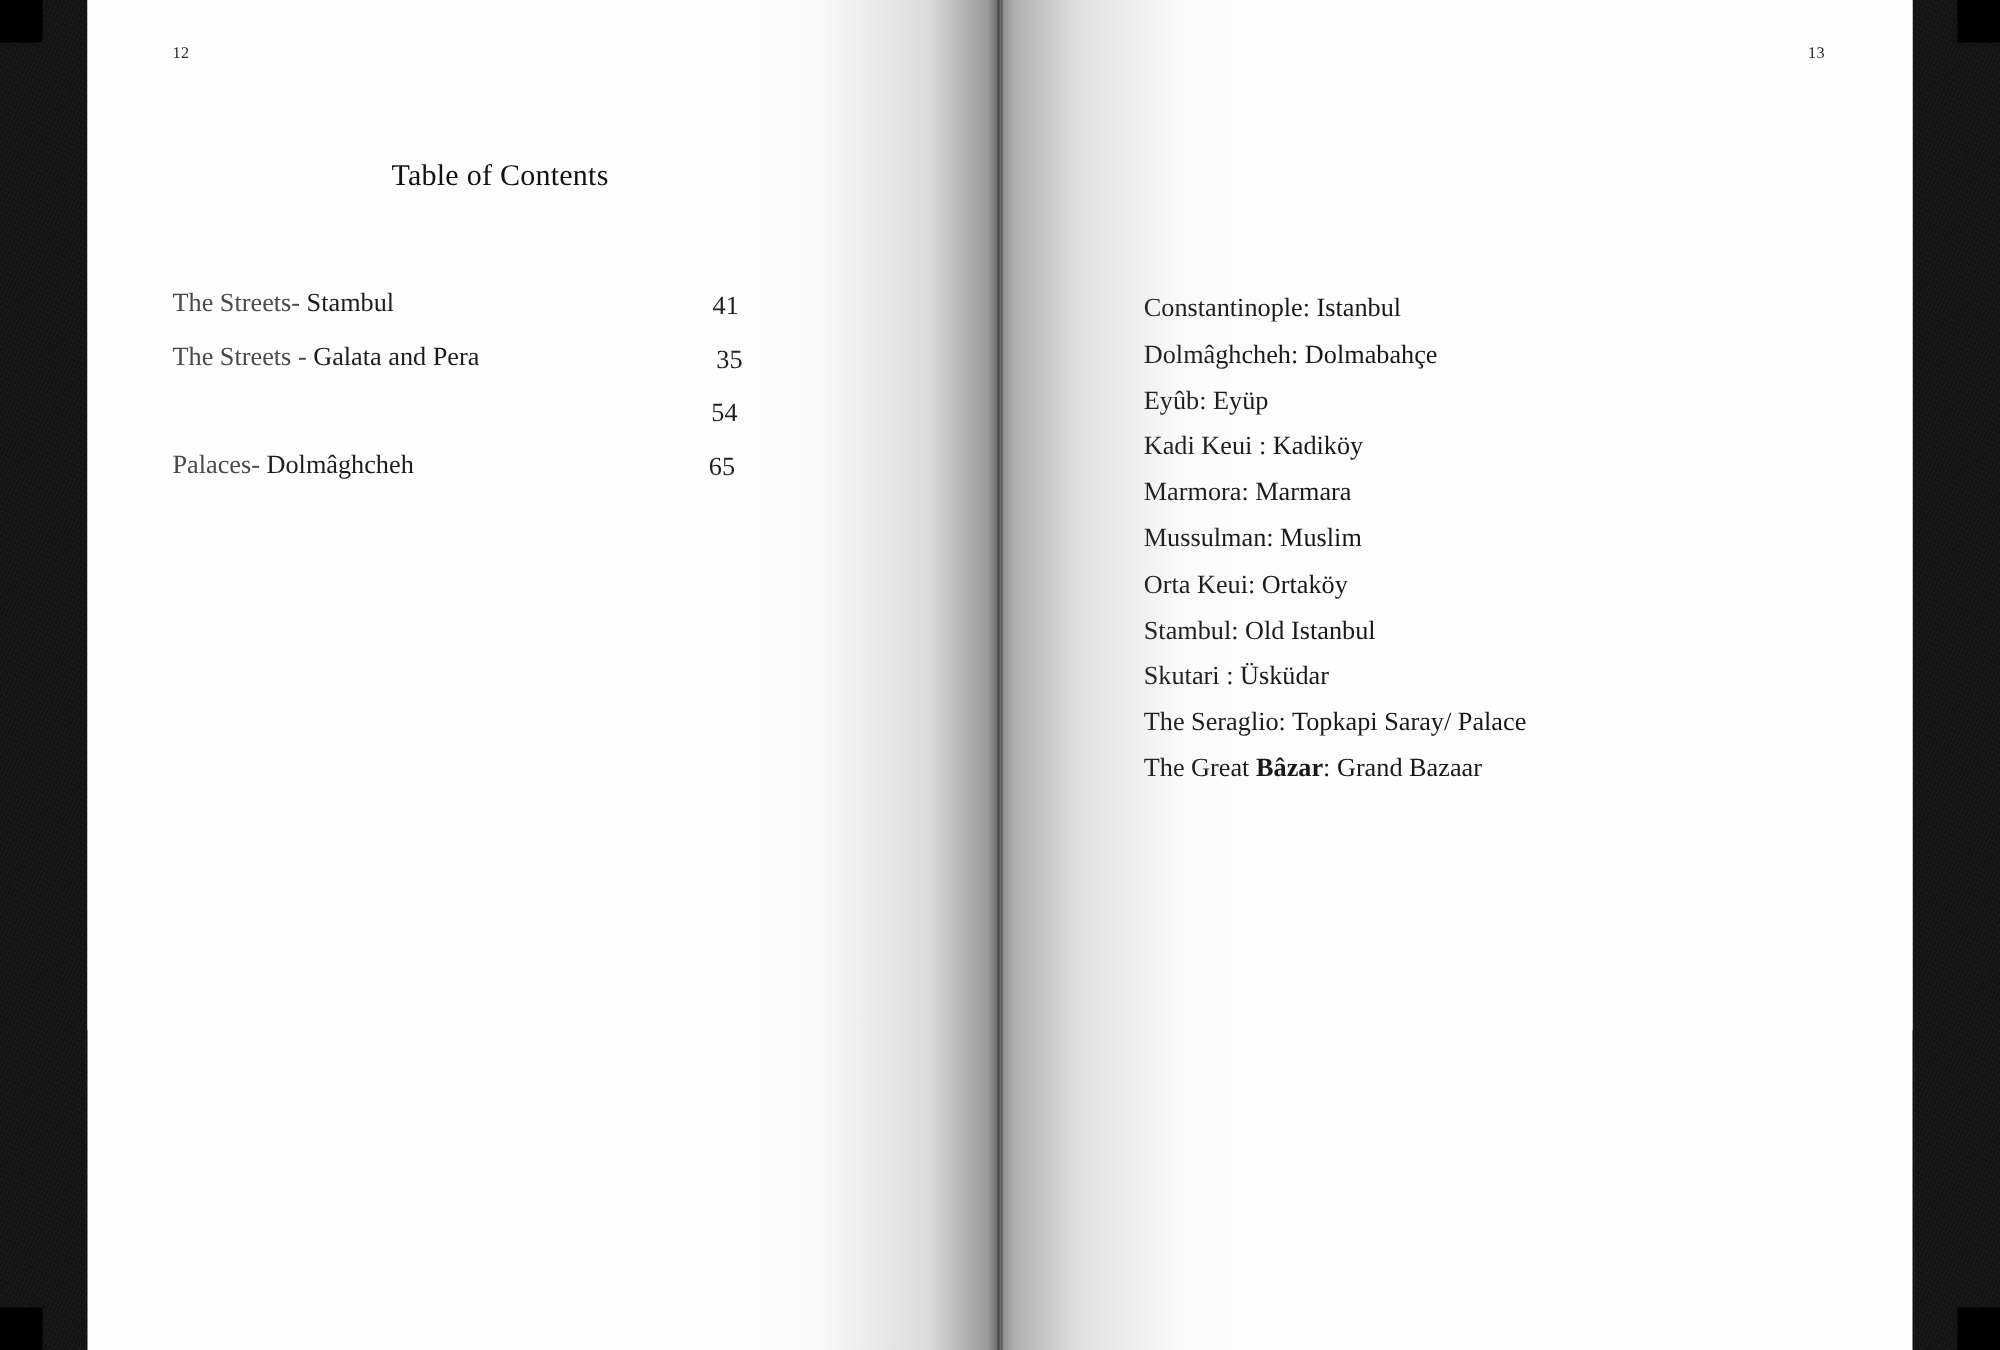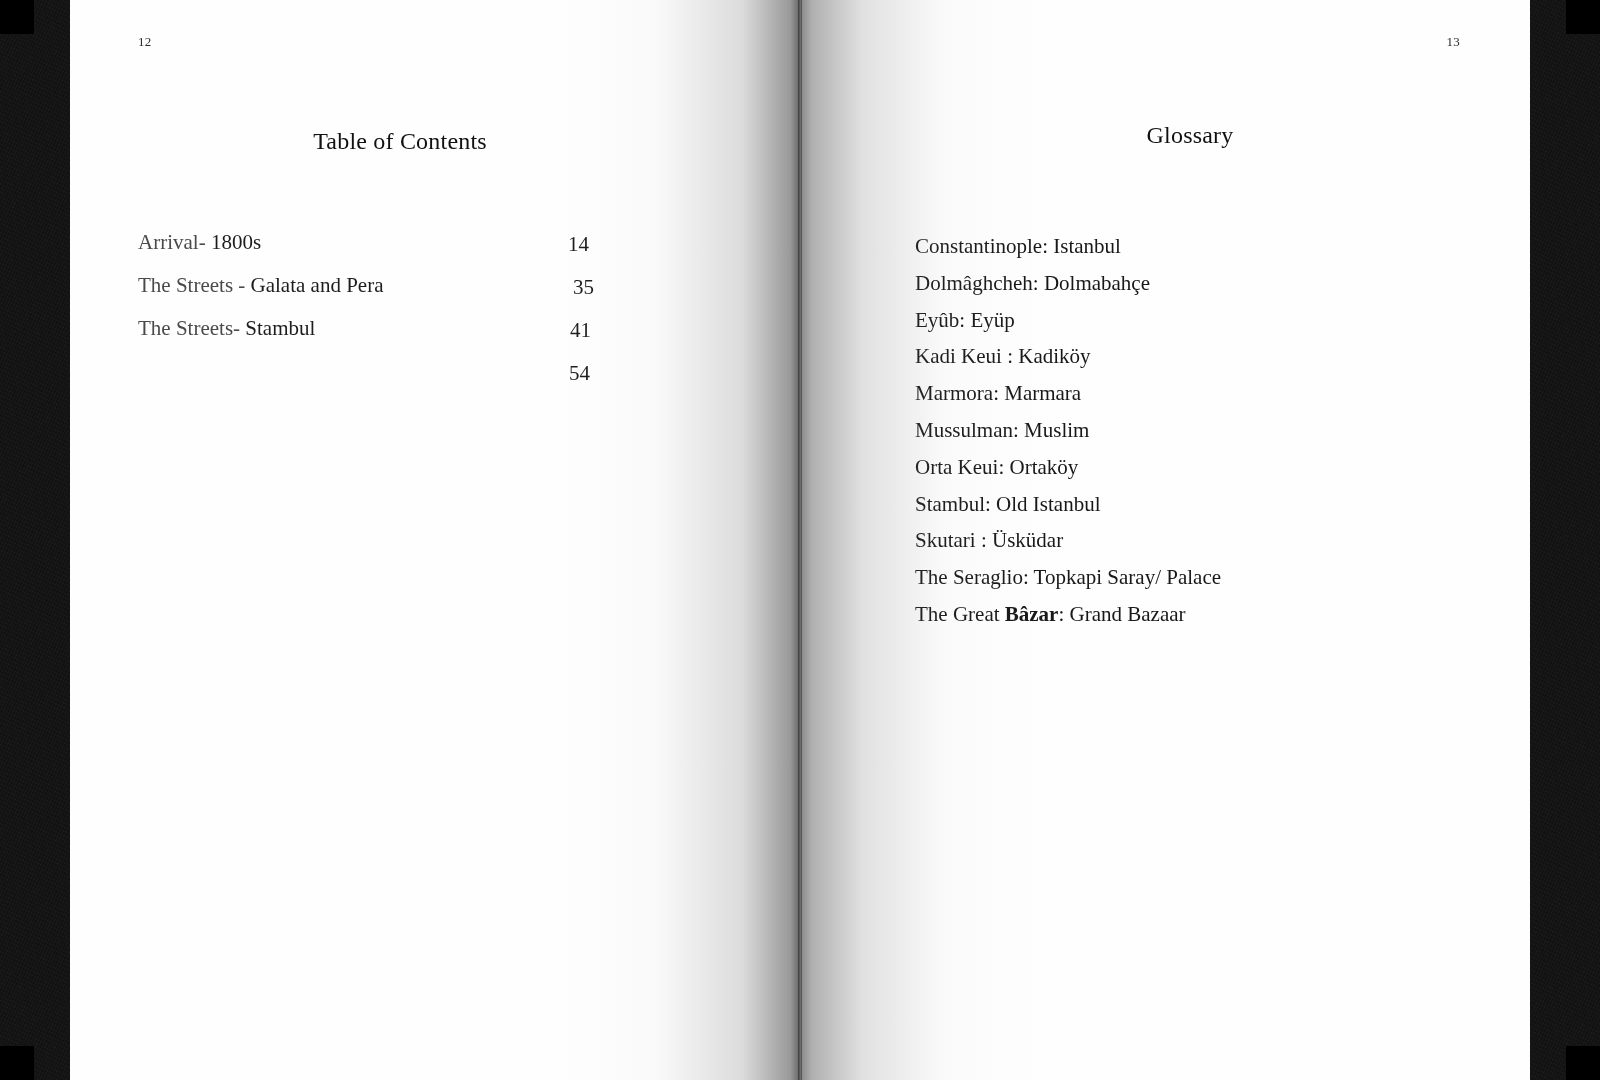--- a/index.html
+++ b/index.html
@@ -206,40 +206,39 @@
   <div class="corner bl"></div>
   <div class="corner br"></div>
 
   <div class="pages">
 
     <div class="page page-left">
       <div class="folio folio-left">12</div>
       <div class="page-heading heading-left">Table of Contents</div>
       <div class="toc" id="toc-list">
           <div class="toc-row">
-            <div class="toc-title"><span class="lead">Arrival- </span><span>1800s</span></div>
-            <div class="toc-page" style="left: 430px;">14</div>
+            <div class="toc-title"><span class="lead">The Streets- </span><span>Stambul</span></div>
+            <div class="toc-page" style="left: 432px;">41</div>
           </div>
           <div class="toc-row">
             <div class="toc-title"><span class="lead">The Streets - </span><span>Galata and Pera</span></div>
             <div class="toc-page" style="left: 435px;">35</div>
           </div>
           <div class="toc-row">
-            <div class="toc-title"><span class="lead">The Streets- </span><span>Stambul</span></div>
-            <div class="toc-page" style="left: 432px;">41</div>
-          </div>
-          <div class="toc-row">
             <div class="toc-page" style="left: 431px;">54</div>
+          </div>
+          <div class="toc-row">
+            <div class="toc-title"><span class="lead">Palaces- </span><span>Dolmâghcheh</span></div>
+            <div class="toc-page" style="left: 429px;">65</div>
           </div>
         </div>
     </div>
 
     <div class="page page-right">
       <div class="folio folio-right">13</div>
-      <div class="page-heading heading-right">Glossary</div>
       <div class="glossary" id="glossary-list">
           <div class="gloss-row"><span>Constantinople: Istanbul</span></div>
           <div class="gloss-row"><span>Dolmâghcheh: Dolmabahçe</span></div>
           <div class="gloss-row"><span>Eyûb: Eyüp</span></div>
           <div class="gloss-row"><span>Kadi Keui :  Kadiköy</span></div>
           <div class="gloss-row"><span>Marmora: Marmara</span></div>
           <div class="gloss-row"><span>Mussulman: Muslim</span></div>
           <div class="gloss-row"><span>Orta Keui: Ortaköy</span></div>
           <div class="gloss-row"><span>Stambul: Old Istanbul</span></div>
           <div class="gloss-row"><span>Skutari : Üsküdar</span></div>

